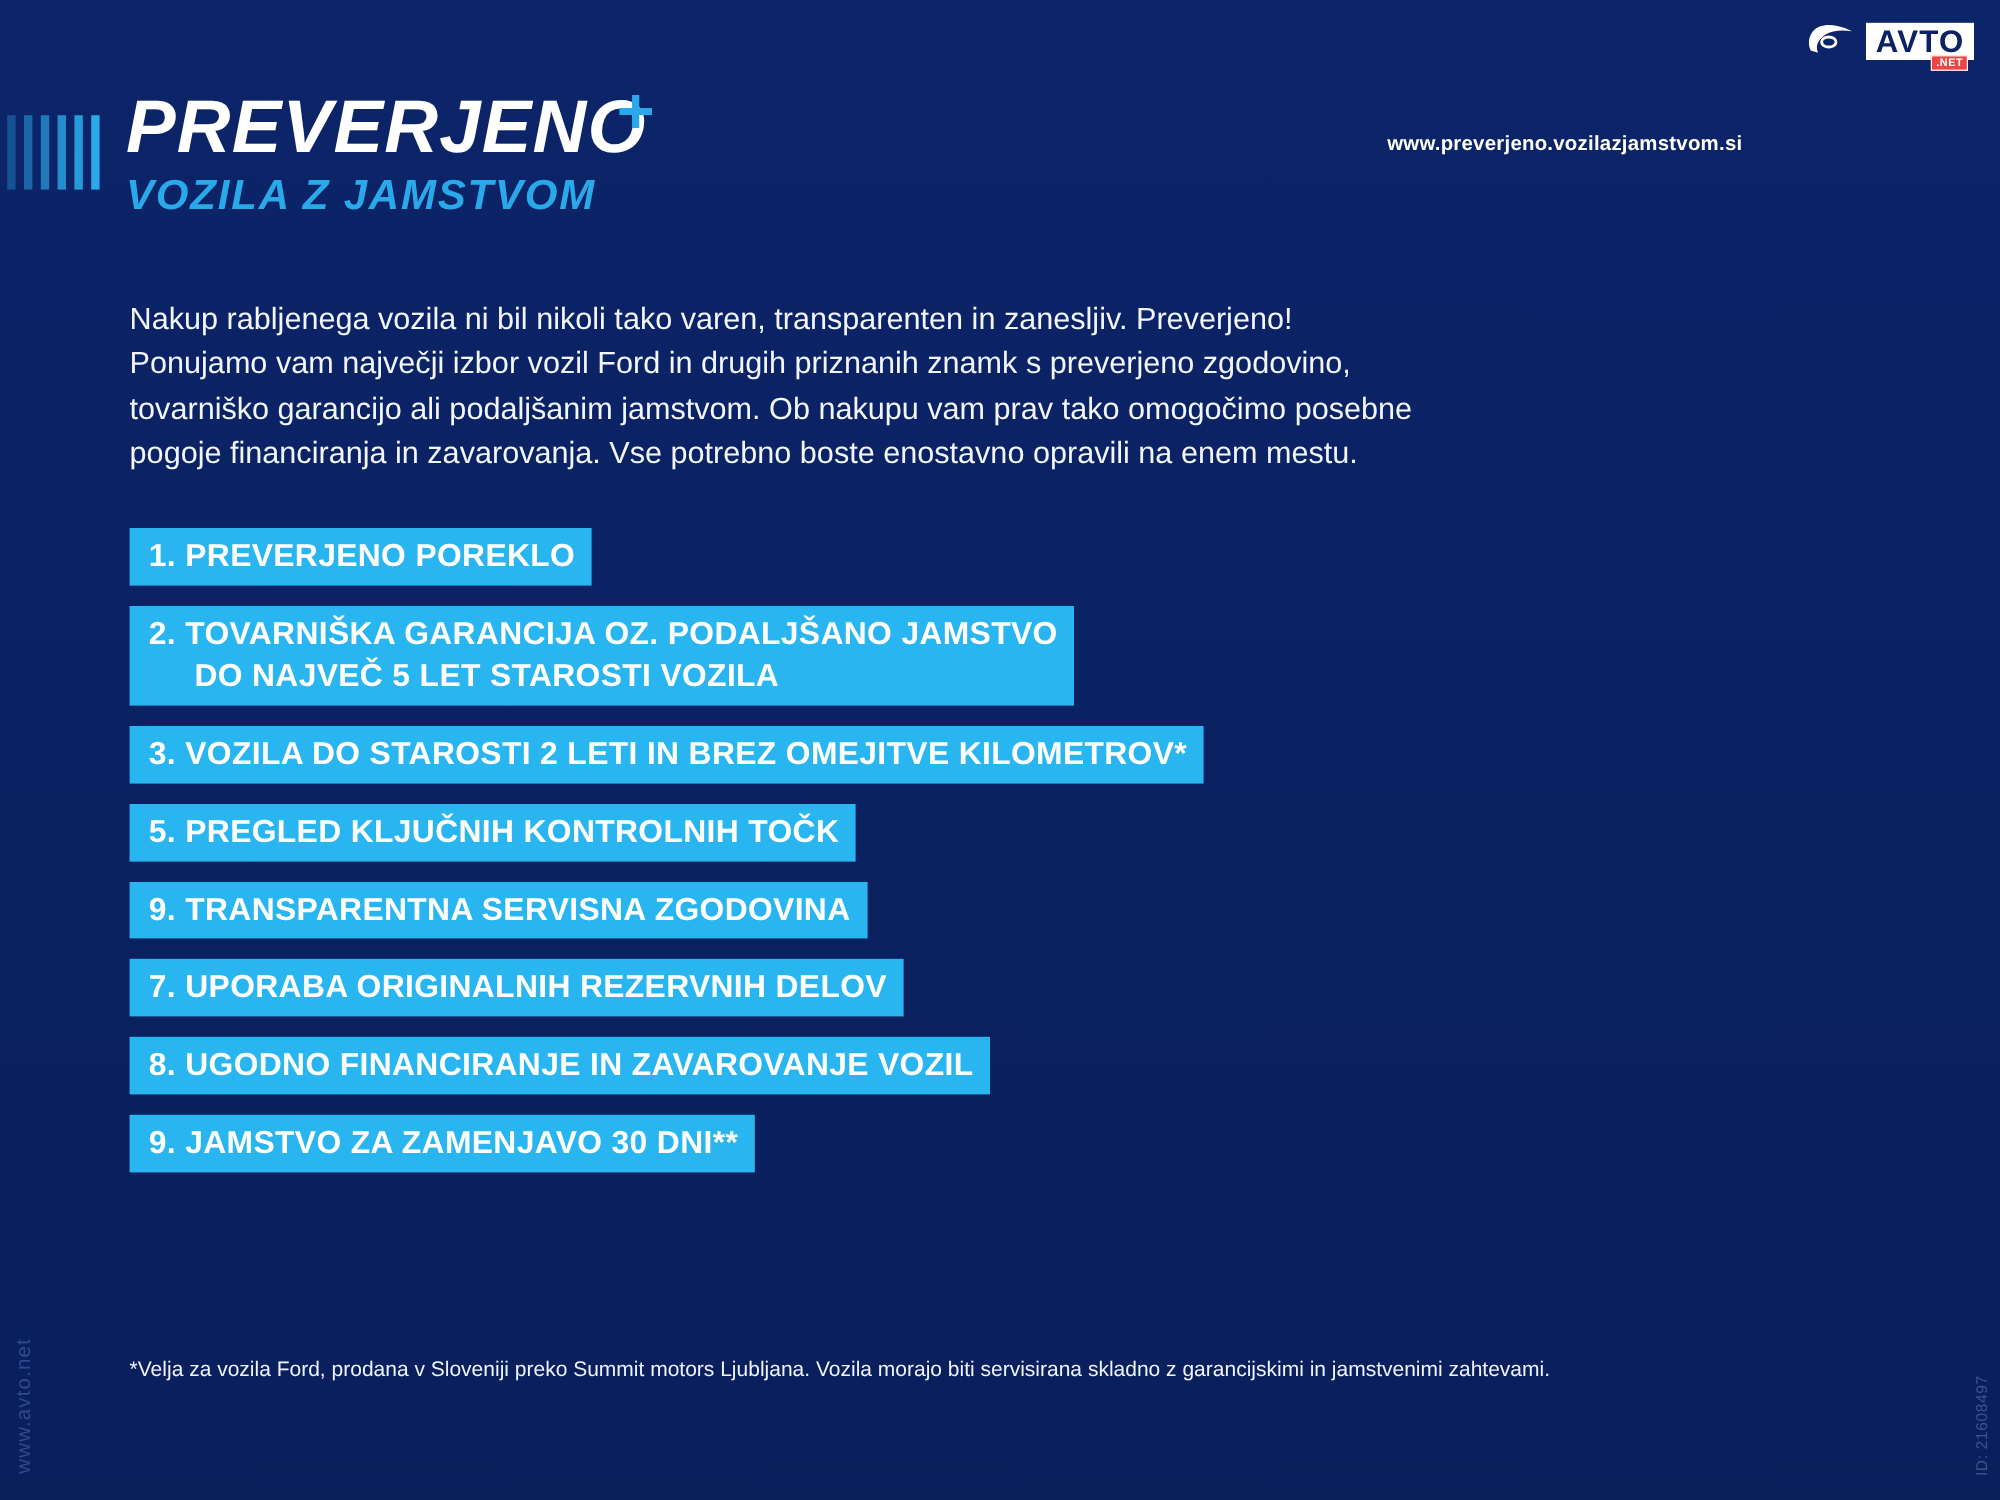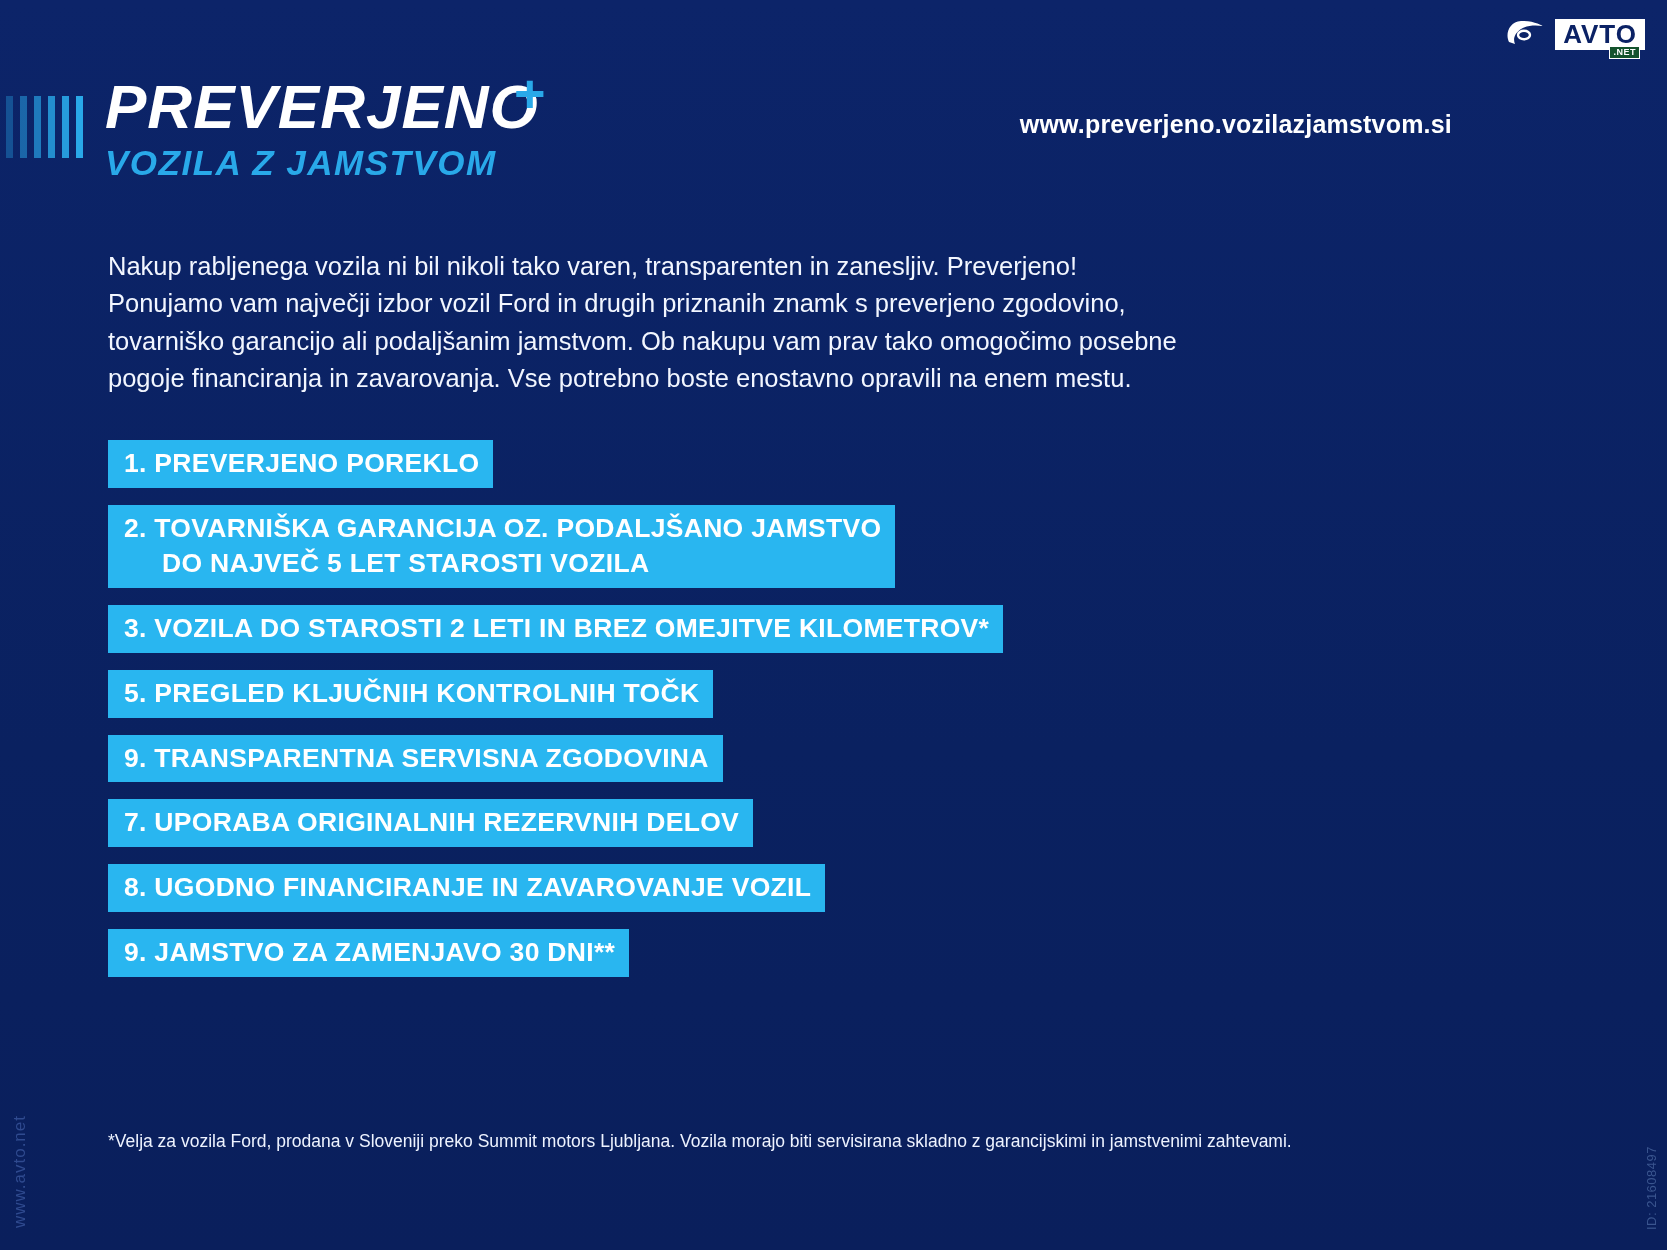--- a/index.html
+++ b/index.html
@@ -40,21 +40,21 @@
     font-size: 26px;
     letter-spacing: 1px;
     padding: 2px 8px 3px 8px;
     line-height: 1;
     position: relative;
   }
   .avtonet .dotnet {
     position: absolute;
     right: 5px;
     bottom: -9px;
-    background: #14532d;
+    background: #ef4444;
     color: #ffffff;
     font-size: 9px;
     font-weight: bold;
     letter-spacing: .5px;
     padding: 1px 3px;
     line-height: 1;
     border: 1px solid #ffffff;
   }
 
   
@@ -108,21 +108,21 @@
     font-size: 35px;
     font-weight: bold;
     letter-spacing: 1.5px;
     color: #29a9e9;
   }
 
   .siteurl {
     position: absolute;
     right: 215px;
     top: 110px;
-    font-size: 25px;
+    font-size: 17px;
     font-weight: bold;
     color: #ffffff;
     letter-spacing: .2px;
   }
 
   
   .intro {
     position: absolute;
     left: 108px;
     top: 248px;

